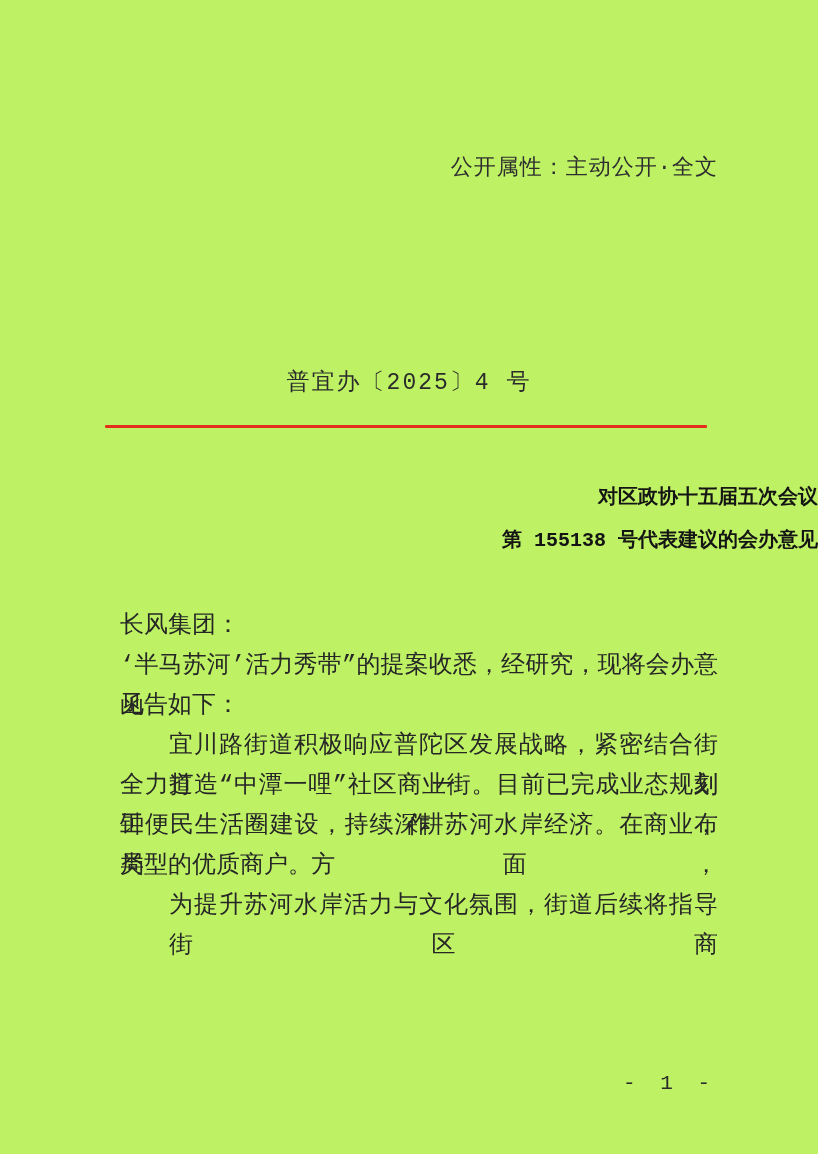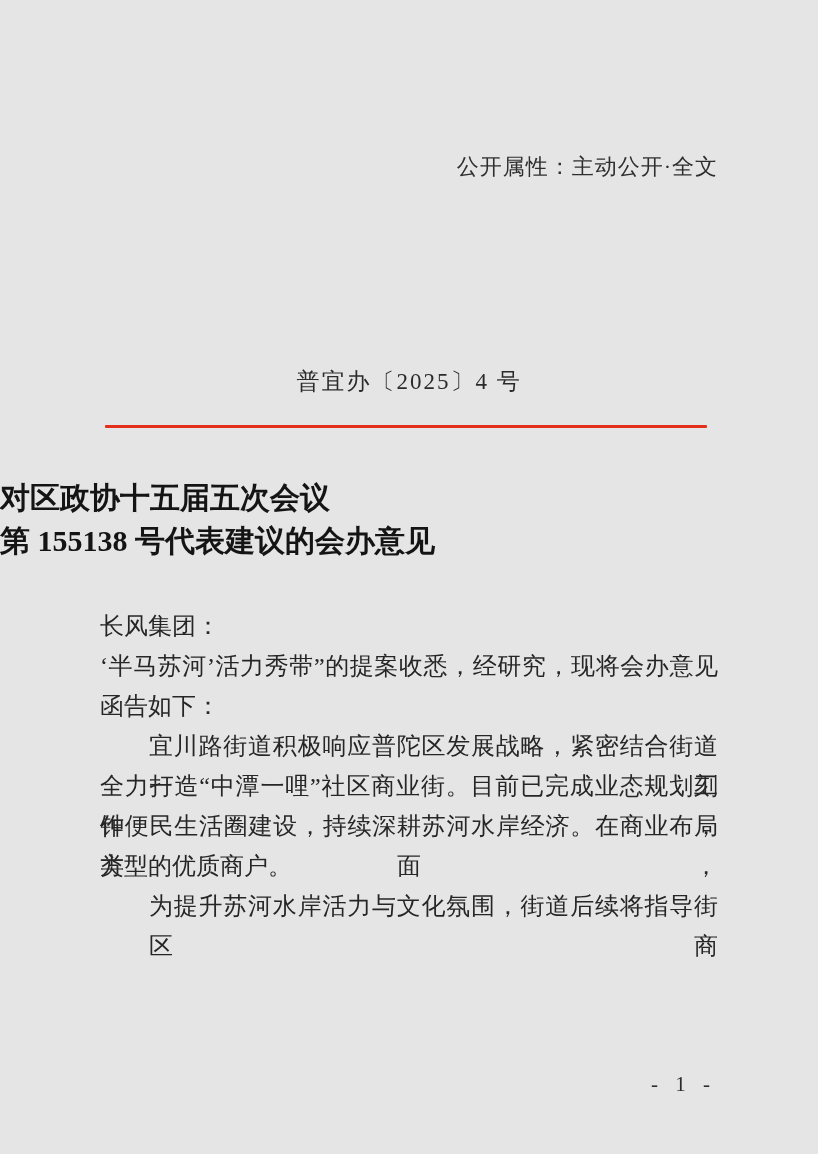--- a/index.html
+++ b/index.html
@@ -4,23 +4,23 @@
 <style>
   html, body {
     margin: 0;
     padding: 0;
     background: #ffffff;
   }
   .page {
     position: relative;
     width: 818px;
     height: 1154px;
-    background: #e5e5e5;
+    background: #bef264;
     overflow: hidden;
-    font-family: Liberation Serif, serif;
+    font-family: Liberation Mono, monospace;
     color: #222222;
   }
   .publicity {
     position: absolute;
     top: 152px;
     left: 0;
     width: 718px;
     text-align: right;
     font-size: 22px;
     letter-spacing: 1px;
@@ -57,38 +57,39 @@
     width: 602px;
     height: 3px;
     background: #e2301c;
     border-radius: 1px;
   }
   .doc-title {
     position: absolute;
     top: 476px;
     left: 0;
     width: 100%;
-    text-align: left;
-    font-size: 30px;
+    text-align: right;
+    font-size: 20px;
     line-height: 43px;
     font-weight: 700;
     color: #141414;
   }
   .body {
     position: absolute;
     top: 606px;
     left: 100px;
     width: 618px;
     font-size: 24px;
     line-height: 40px;
     color: #262626;
   }
   .body .line {
     height: 40px;
     white-space: nowrap;
+    margin-left: 20px;
   }
   .body .line.justify {
     white-space: normal;
     text-align: justify;
     text-align-last: justify;
   }
   .body .line.indent {
     padding-left: 49px;
   }
   .pageno {

